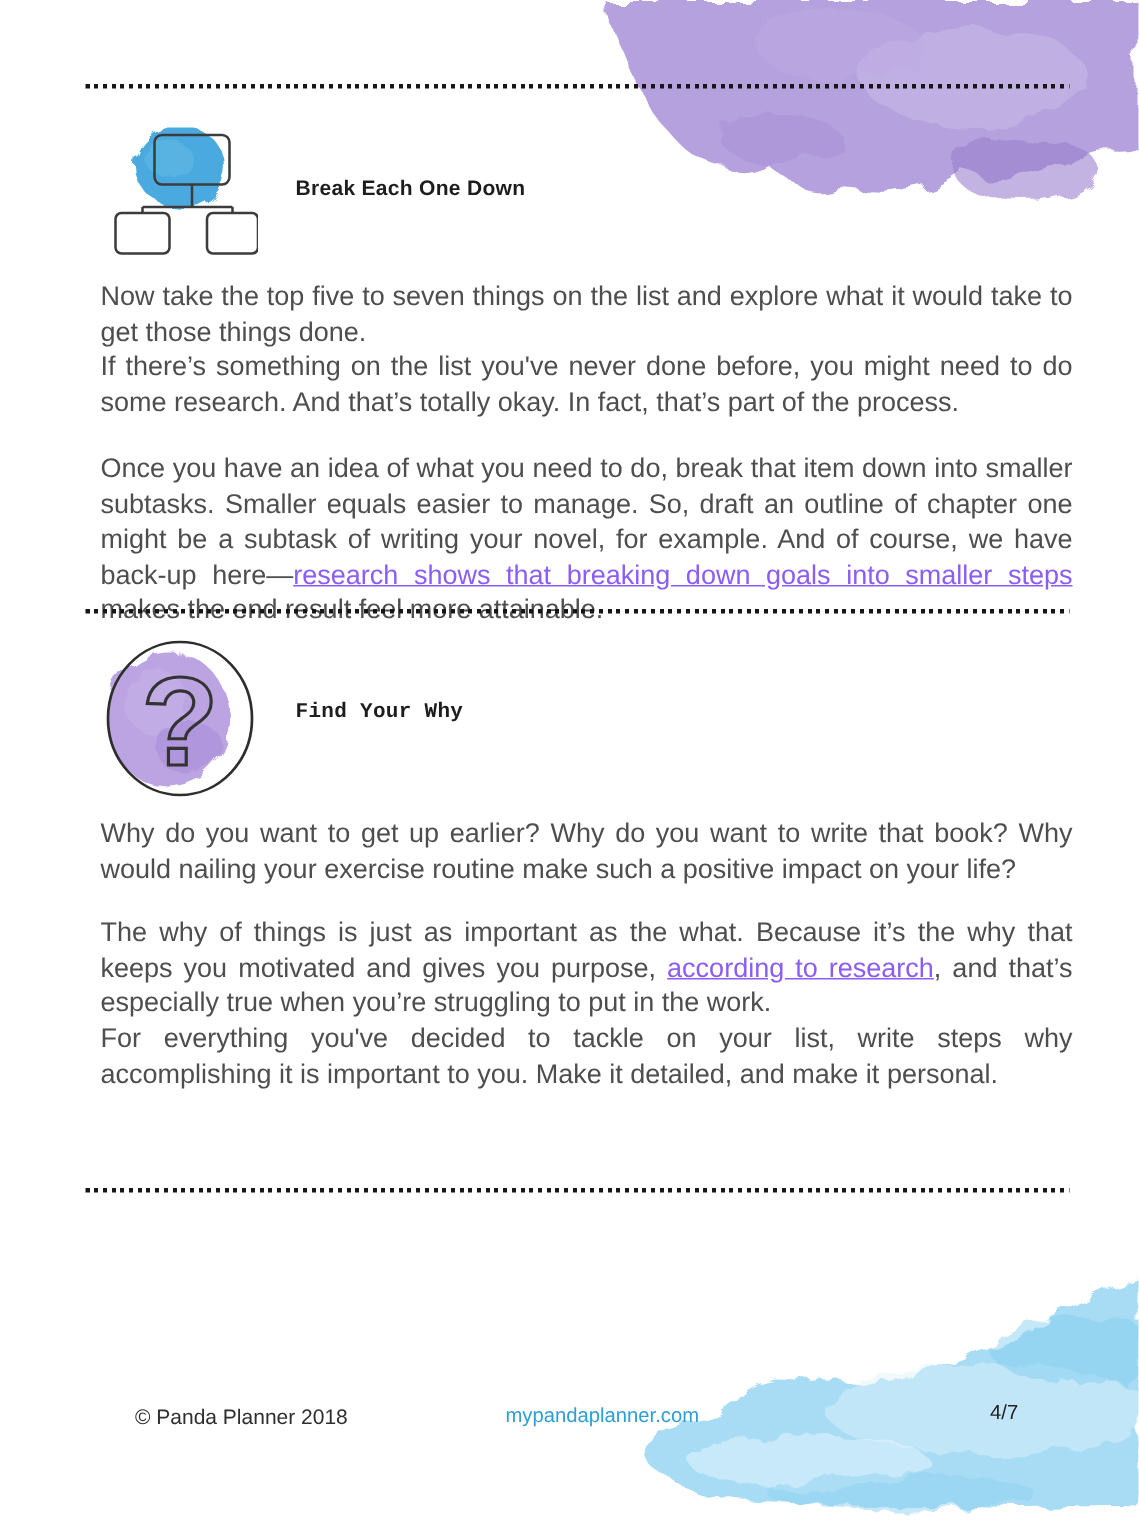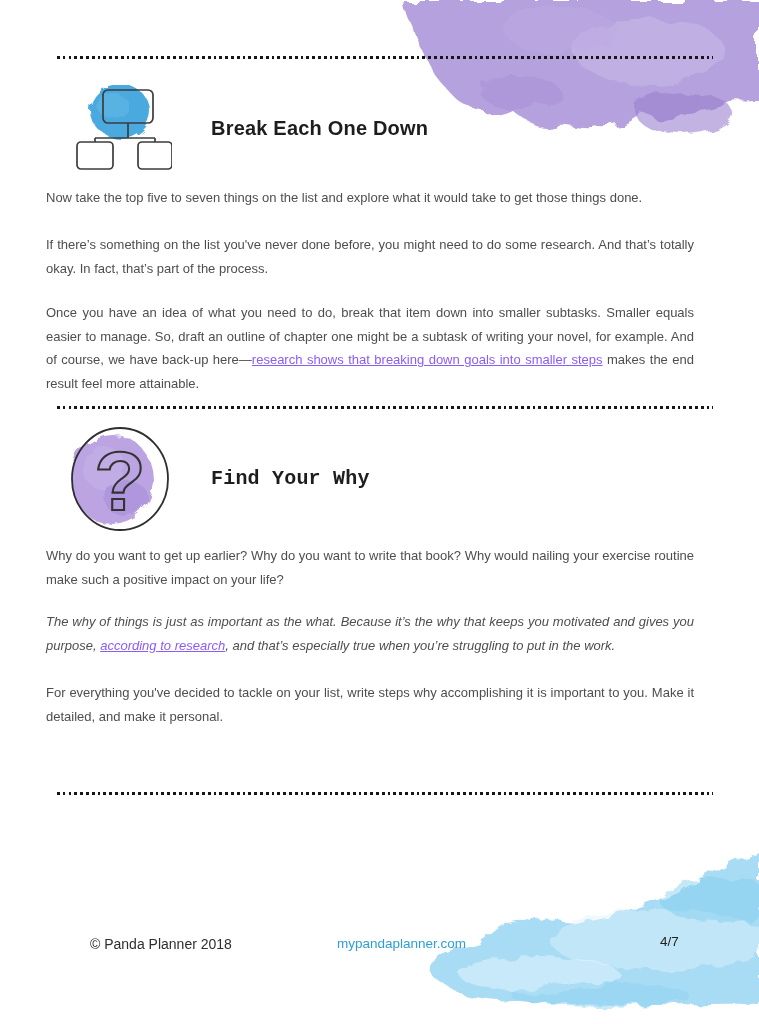--- a/index.html
+++ b/index.html
@@ -17,36 +17,36 @@
   }
   .divider.d1{top:56px;}
   .divider.d2{top:406px;}
   .divider.d3{top:792px;}
 
   .section-icon{position:absolute;}
   .icon-orgchart{left:72px;top:85px;width:100px;height:90px;}
   .icon-question{left:70px;top:426px;width:102px;height:108px;}
 
   .heading{
-    position:absolute;left:211px;margin:0;
-    font-size:20px;font-weight:bold;color:#1d1d1d;letter-spacing:0.2px;
+    position:absolute;left:197px;margin:0;
+    font-size:14px;font-weight:bold;color:#1d1d1d;letter-spacing:0.2px;
   }
   .heading.h1{top:117px;}
   .heading.h2{top:467px;font-family:Liberation Mono, monospace;}
 
   .para{
-    position:absolute;left:46px;width:648px;margin:0;
-    font-size:13px;line-height:23.6px;color:#4e4e4e;
+    position:absolute;left:67px;width:648px;margin:0;
+    font-size:18px;line-height:23.6px;color:#4e4e4e;
     text-align:justify;
   }
   .para.p1{top:186px;}
   .para.p2{top:233px;}
   .para.p3{top:301px;}
   .para.p4{top:544px;}
-  .para.p5{top:610px;font-style:italic;}
+  .para.p5{top:610px;}
   .para.p6{top:681px;}
   .para.p7{top:752px;}
 
   .inline-link{color:#8b5cf6;text-decoration:underline;cursor:pointer;}
 
   .footer-copy{
     position:absolute;left:90px;top:936px;margin:0;
     font-size:14px;color:#2e2e2e;
   }
   .footer-site{

